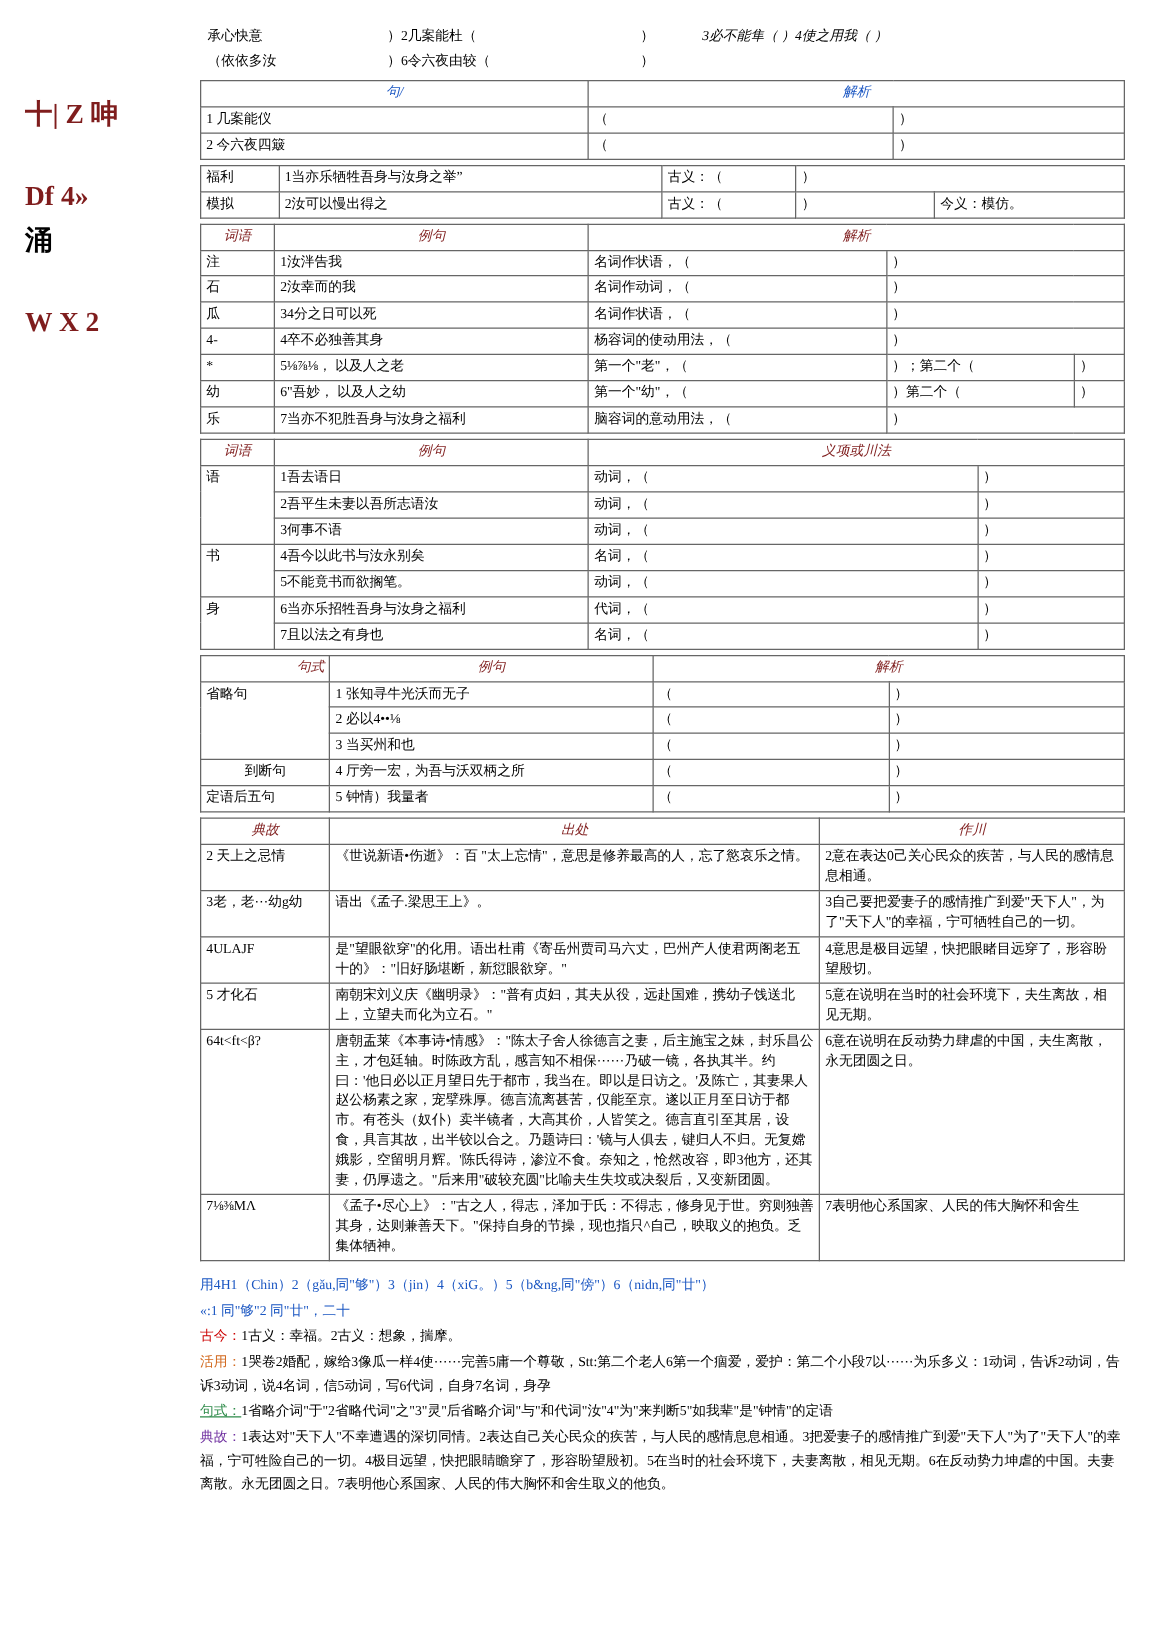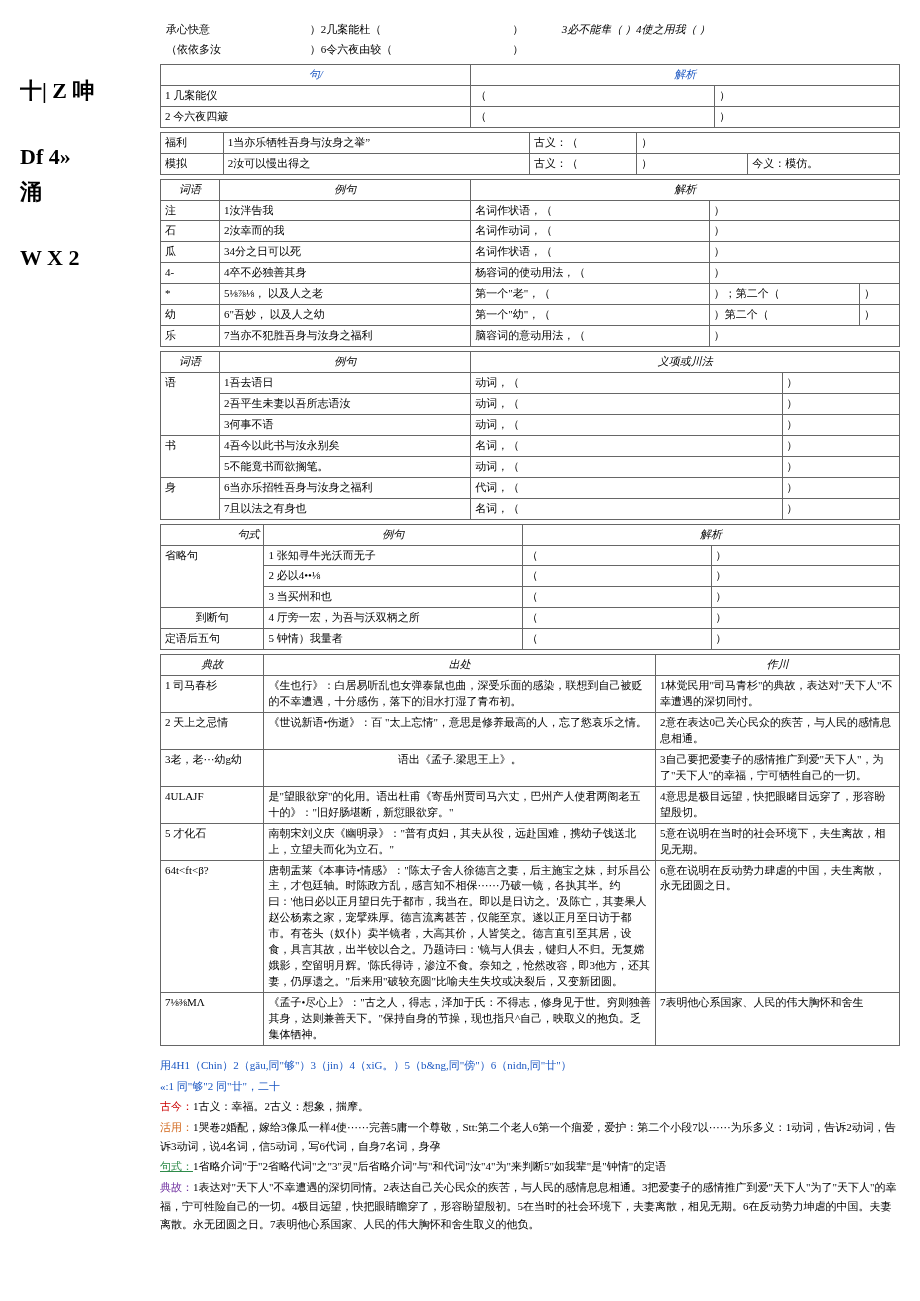--- a/index.html
+++ b/index.html
@@ -17,21 +17,21 @@
     left: 20px;
     top: 70px;
     width: 120px;
   }
   .side-label {
     font-weight: bold;
     font-size: 22px;
     margin: 8px 0;
     line-height: 1.2;
   }
-  .red { color: #000000; }
+  .red { color: #7f1d1d; }
   .blue { color: #1a56c2; }
   table {
     border-collapse: collapse;
     width: 100%;
     margin-bottom: 4px;
   }
   td, th {
     border: 1px solid #666;
     padding: 2px 4px;
     vertical-align: top;
@@ -264,32 +264,27 @@
   </table>
 
 <table>
   <tbody>
       <tr>
     <td class="red hdr" style="width:14%;text-align:center">典故</td>
     <td class="red hdr" style="width:53%;text-align:center">出处</td>
     <td class="red hdr" style="text-align:center">作川</td>
   </tr>
   <tr>
-        <td>1 司马春杉</td>
-        <td>《生也行》：白居易听乱也女弹泰鼠也曲，深受乐面的感染，联想到自己被贬的不幸遭遇，十分感伤，落下的泪水打湿了青布初。</td>
-        <td>1林觉民用"司马青杉"的典故，表达对"天下人"不幸遭遇的深切同忖。</td>
-      </tr>
-  <tr>
         <td>2 天上之忌情</td>
         <td>《世说新语•伤逝》：百 "太上忘情"，意思是修养最高的人，忘了慾哀乐之情。</td>
         <td>2意在表达0己关心民众的疾苦，与人民的感情息息相通。</td>
       </tr>
   <tr>
         <td>3老，老⋯幼g幼</td>
-        <td style="text-align:center">语出《孟子.梁思王上》。</td>
+        <td style="text-align:left">语出《孟子.梁思王上》。</td>
         <td>3自己要把爱妻子的感情推广到爱"天下人"，为了"天下人"的幸福，宁可牺牲自己的一切。</td>
       </tr>
   <tr>
         <td>4ULAJF</td>
         <td>是"望眼欲穿"的化用。语出杜甫《寄岳州贾司马六丈，巴州产人使君两阁老五十的》："旧好肠堪断，新愆眼欲穿。"</td>
         <td>4意思是极目远望，快把眼睹目远穿了，形容盼望殷切。</td>
       </tr>
   <tr>
         <td>5 才化石</td>
         <td>南朝宋刘义庆《幽明录》："普有贞妇，其夫从役，远赴国难，携幼子饯送北上，立望夫而化为立石。"</td>

